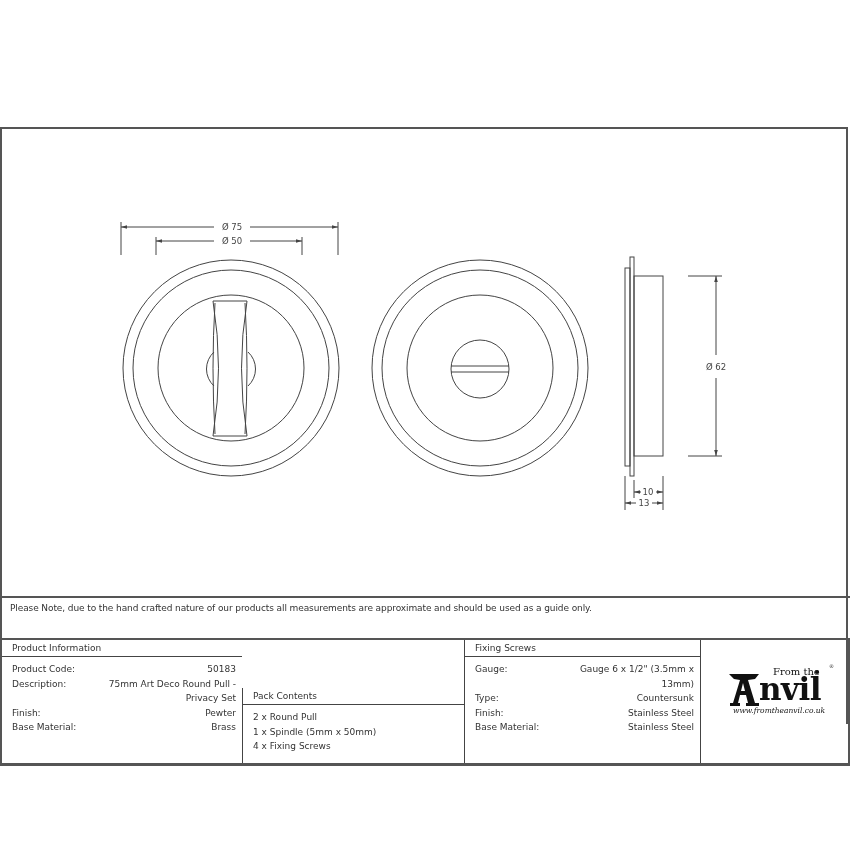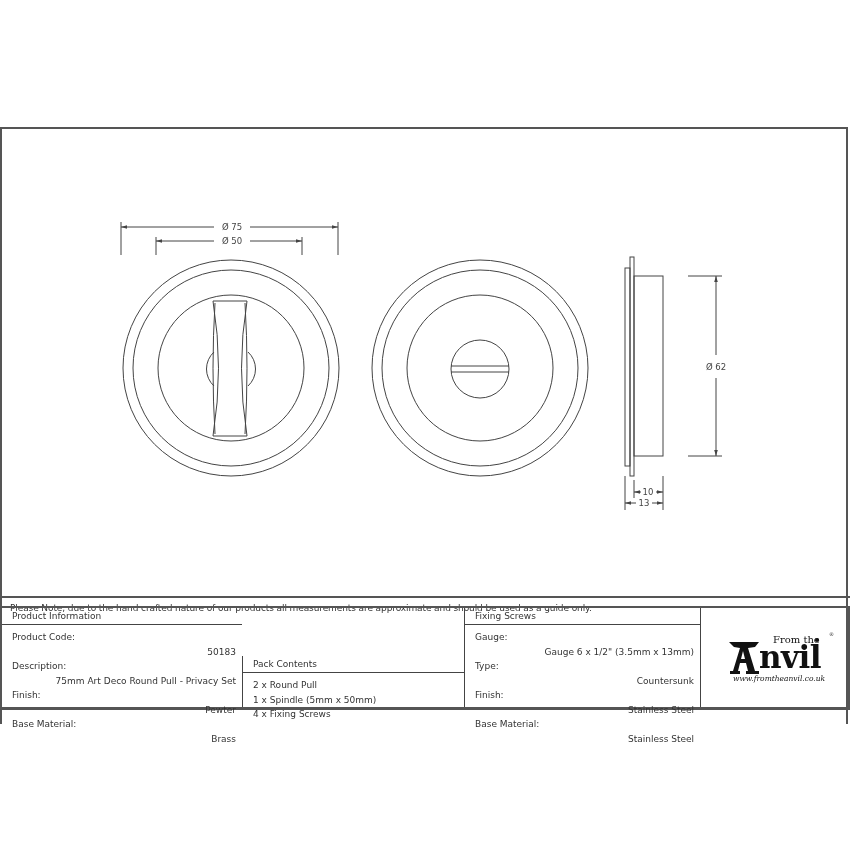--- a/index.html
+++ b/index.html
@@ -1,29 +1,29 @@
 <!DOCTYPE html>
 <html><head>
 <meta charset="utf-8">
 <style>
   html, body { margin:0; padding:0; background:#fff; }
   body { width:850px; height:850px; position:relative; overflow:hidden; font-family:"DejaVu Sans", sans-serif; color:#333; }
   .frame { position:absolute; left:0; top:127px; width:848px; height:597px; border-top:2px solid #555; border-left:2px solid #555; border-right:2px solid #555; box-sizing:border-box; }
   svg.drawing { position:absolute; left:0; top:0; }
   .note { position:absolute; left:0; top:596px; width:850px; height:30px; border-top:2px solid #555; box-sizing:border-box; }
   .note span { position:absolute; left:10px; top:5px; font-size:9px; color:#333; letter-spacing:-0.1px; }
-  .table { position:absolute; left:0; top:606px; width:850px; height:104px; border-top:2px solid #555; border-bottom:3px solid #555; box-sizing:border-box; }
+  .table { position:absolute; left:0; top:638px; width:850px; height:128px; border-top:2px solid #555; border-bottom:3px solid #555; box-sizing:border-box; }
   .col { position:absolute; top:0; bottom:0; box-sizing:border-box; }
   .col.c1 { left:0; width:242px; border-left:2px solid #555; }
   .col.c2 { left:242px; width:222px; border-left:1.5px solid #444;margin-top:48px; }
   .col.c3 { left:464px; width:236px; border-left:1.5px solid #444; }
   .col.c4 { left:700px; width:150px; border-left:1.5px solid #444; border-right:2px solid #555; }
   .hdr { height:17px; border-bottom:1.5px solid #444; font-size:9px; padding:3px 0 0 10px; box-sizing:border-box; }
   .rows { padding:5px 0 0 10px; font-size:9px; line-height:14.5px; }
-  .row { display:flex;flex-direction:column; }
+  .row { display:flex; }
   .row .k { width:75px; flex:none; }
   .row .v { flex:1; padding-right:6px;text-align:right; }
   .logo { position:absolute; left:28px; top:26px; width:110px; height:52px; }
   .logo .from { position:absolute; left:44px; top:0px; font-family:"DejaVu Serif", serif; font-size:10px; color:#111; }
   .logo .dot { position:absolute; left:86px; top:4px; width:4px; height:4px; background:#111; border-radius:50%; }
   .logo .reg { position:absolute; left:100px; top:-3px; font-size:5px; }
   .logo .anvil { position:absolute; left:22px; top:2px; font-family:"DejaVu Serif", serif; font-size:31px; font-weight:bold; color:#111; letter-spacing:-0.5px; }
   .logo .bigA { position:absolute; left:0; top:5px; }
   .logo .url { position:absolute; left:4px; top:40px; font-family:"DejaVu Serif", serif; font-style:italic; font-size:7.5px; color:#111; }
   .dim { font-size:8.5px; fill:#444; font-family:"DejaVu Sans", sans-serif; }

